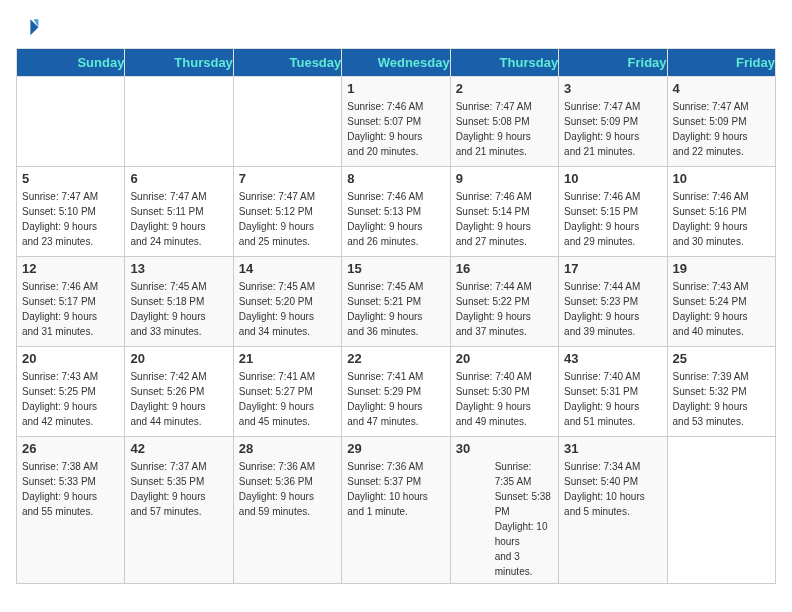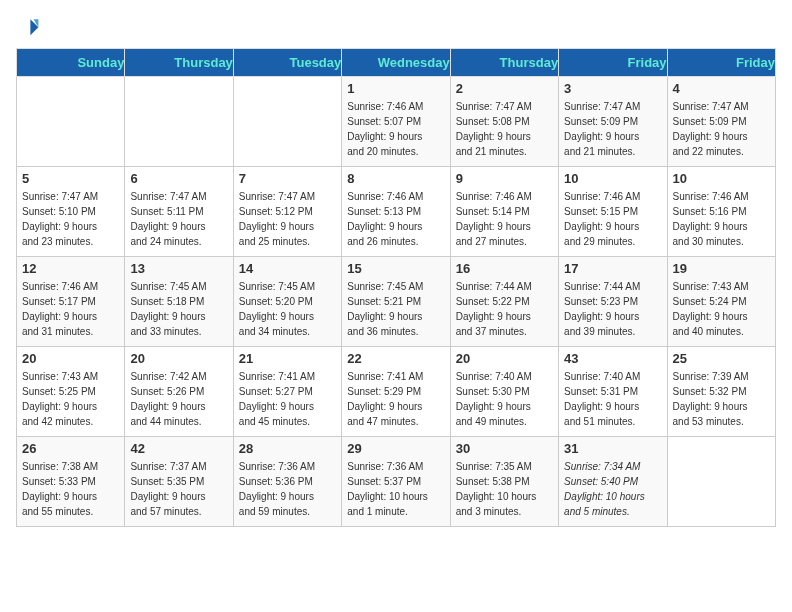--- a/index.html
+++ b/index.html
@@ -325,28 +325,28 @@
         </td>
         <td>
           <span class="day-num">29</span>
           <div class="cell-text" style="white-space: pre-line;">Sunrise: 7:36 AM
 Sunset: 5:37 PM
 Daylight: 10 hours
 and 1 minute.</div>
         </td>
         <td>
           <span class="day-num">30</span>
-          <div class="cell-text" style="white-space: pre-line;">Sunrise: 7:35 AM
+          <div class="cell-text" style="white-space: pre-line; margin-left: 39px;">Sunrise: 7:35 AM
 Sunset: 5:38 PM
 Daylight: 10 hours
 and 3 minutes.</div>
         </td>
         <td>
           <span class="day-num">31</span>
-          <div class="cell-text" style="white-space: pre-line; font-style: italic;">Sunrise: 7:34 AM
+          <div class="cell-text" style="white-space: pre-line;">Sunrise: 7:34 AM
 Sunset: 5:40 PM
 Daylight: 10 hours
 and 5 minutes.</div>
         </td>
         <td class="empty"></td>
       </tr>
     </tbody>
 </table>
 
 </body></html>

